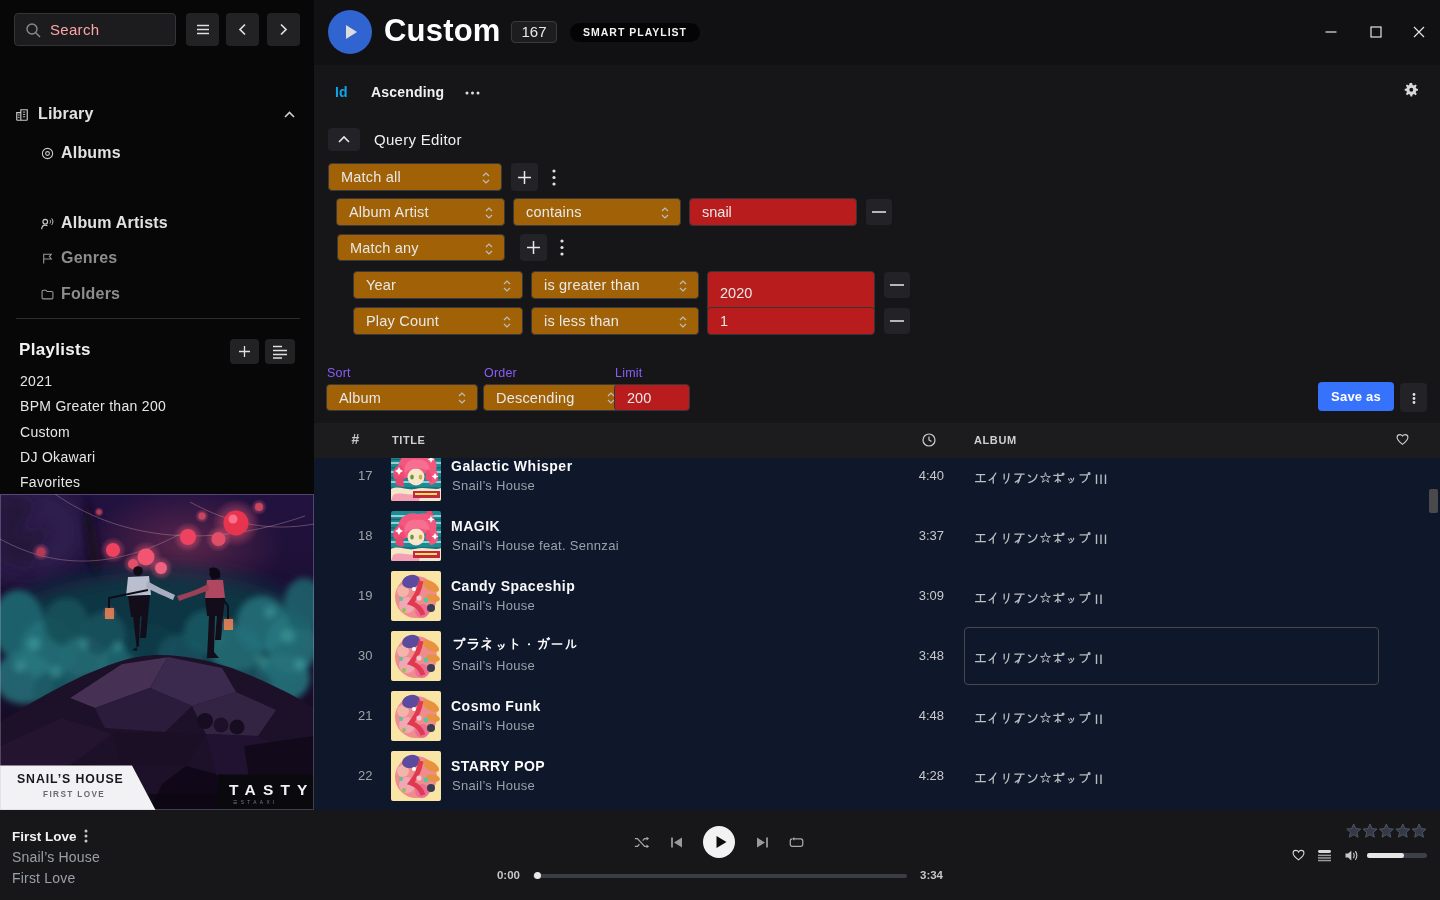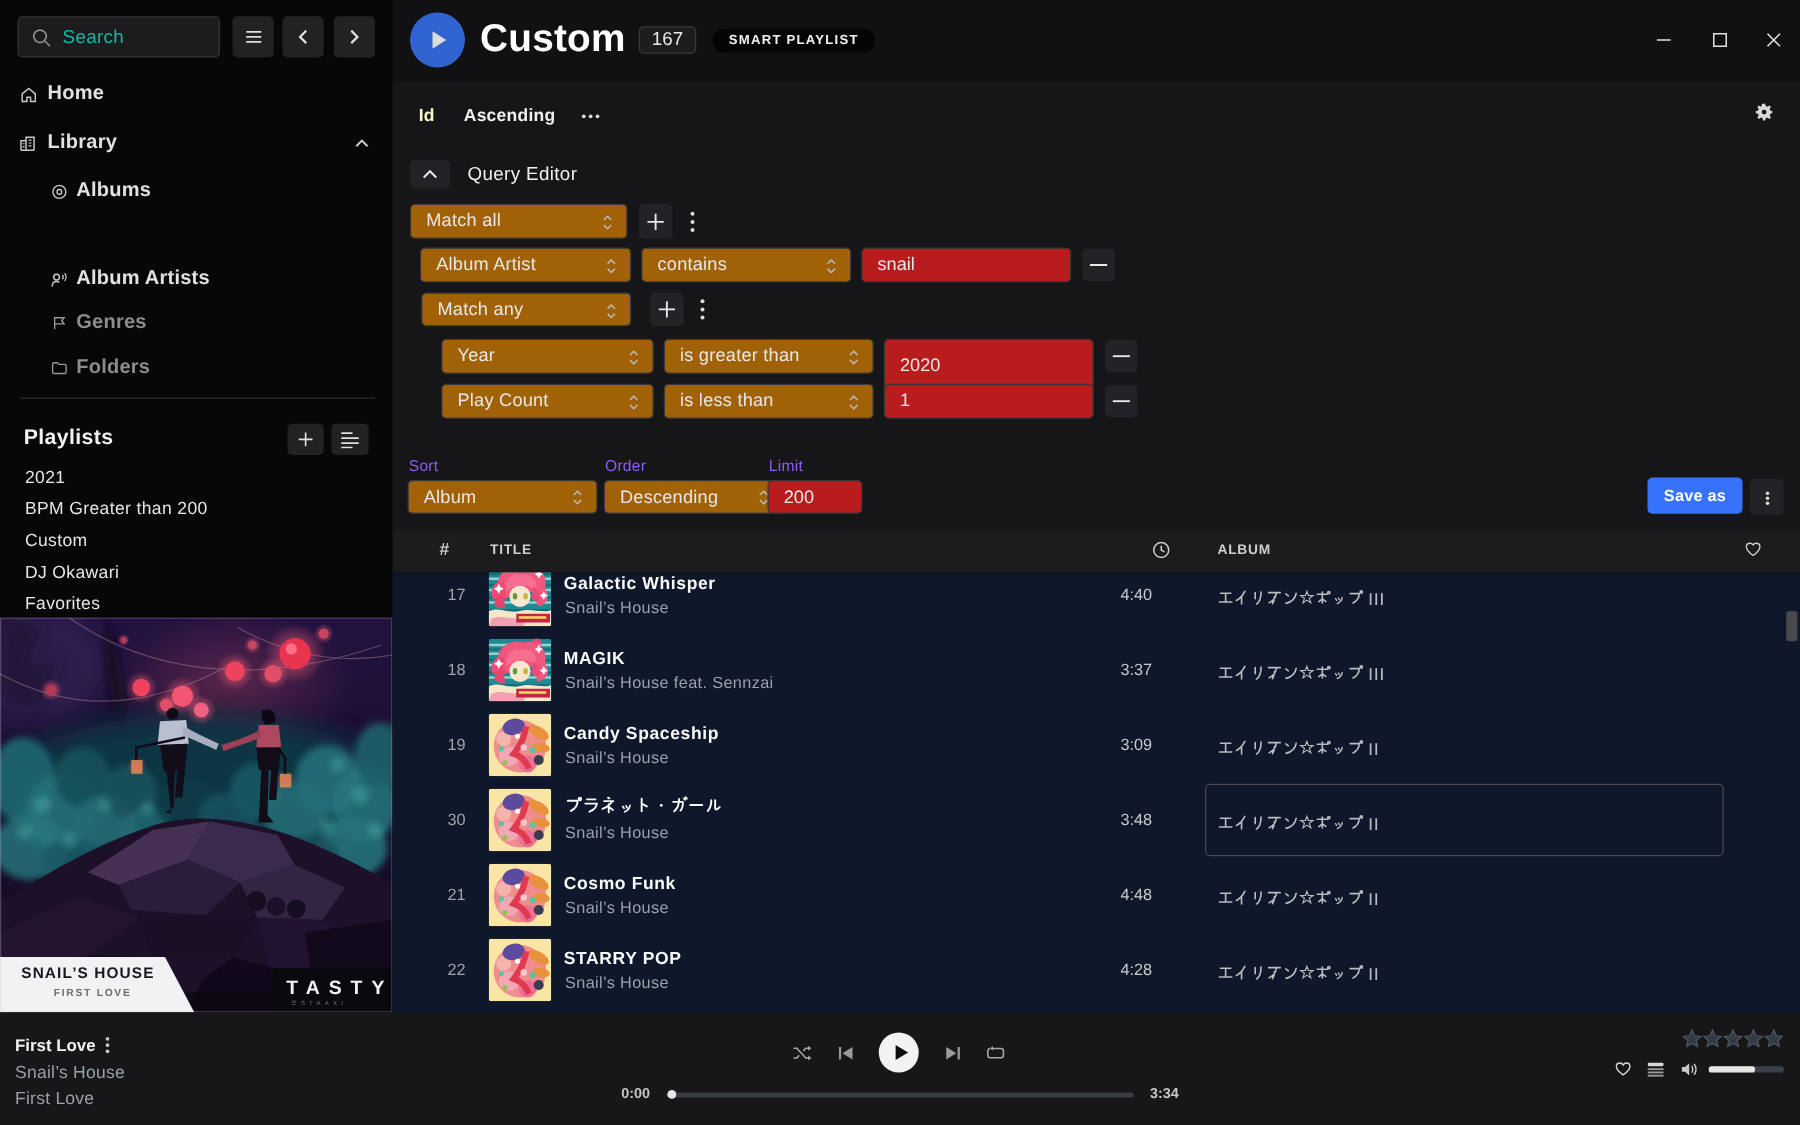--- a/index.html
+++ b/index.html
@@ -3,21 +3,21 @@
 <meta charset="utf-8">
 <style>
 * { margin:0; padding:0; box-sizing:border-box; }
 html,body { width:1440px; height:900px; overflow:hidden; background:#050506; }
 body { font-family:"Liberation Sans", sans-serif; position:relative; }
 .abs { position:absolute; }
 
 #sidebar { position:absolute; left:0; top:0; width:314px; height:810px; background:#070708; }
 .sbtn { position:absolute; top:13px; width:33px; height:33px; background:#222225; border-radius:4px; }
 #search { position:absolute; left:14px; top:13px; width:162px; height:33px; background:#1c1c1f; border:1px solid #343438; border-radius:4px; }
-#search span { position:absolute; left:35px; top:7px; font-size:15px; color:#14b8a6; letter-spacing:.3px;text-align:center; }
+#search span { position:absolute; left:35px; top:7px; font-size:15px; color:#fca5a5; letter-spacing:.3px;text-align:center; }
 .navrow { position:absolute; left:0; width:314px; height:24px; }
 .navrow .txt { position:absolute; left:38px; top:-3px; font-size:16px; font-weight:700; color:#e2e2e2; letter-spacing:.2px; }
 .navrow.sub .txt { left:61px; }
 .navrow.dim .txt { color:#8d8d90; }
 .plrow { position:absolute; left:20px; font-size:14px; color:#e6e6e8; letter-spacing:.3px; }
 
 #topstrip { position:absolute; left:314px; top:0; width:1126px; height:65px; background:#111113; }
 #content { position:absolute; left:314px; top:65px; width:1126px; height:358px; background:#161619; }
 #thead { position:absolute; left:314px; top:423px; width:1126px; height:35px; background:#1c1c1e; }
 #rows { position:absolute; left:314px; top:458px; width:1126px; height:352px; background:#0f172a; overflow:hidden; }
@@ -27,21 +27,21 @@
 .inp { position:absolute; background:#b91c1c; border:1px solid #353539; border-radius:4px; color:#e8e8e8; font-size:14.5px; }
 .inp .lbl { position:absolute; left:12px; top:50%; transform:translateY(-50%); }
 .qbtn { position:absolute; background:#232327; border-radius:4px; }
 .flabel { position:absolute; font-size:12.5px; color:#8b5cf6; letter-spacing:.2px; }
 
 .trow { position:absolute; left:0; width:1126px; height:60px; }
 .tnum { position:absolute; left:0; top:22px; width:58.5px; text-align:right; font-size:13px; color:#a0a3a8; }
 .thumb { position:absolute; left:77px; top:5px; width:50px; height:50px; border-radius:2px; overflow:hidden; }
 .ttitle { position:absolute; left:137px; top:12px; font-size:14px; font-weight:700; color:#fafafa; letter-spacing:.5px; white-space:nowrap; }
 .tartist { position:absolute; left:138px; top:32px; font-size:13px; color:#99a1ab; letter-spacing:.3px; white-space:nowrap; }
-.ttime { position:absolute; left:560px; top:22px; width:70px; text-align:center; font-size:13px; color:#c9c9cb; }
+.ttime { position:absolute; left:560px; top:22px; width:70px; text-align:right; font-size:13px; color:#c9c9cb; }
 .talbum { position:absolute; left:660px; top:23px; }
 </style>
 </head>
 <body>
 <div id="sidebar">
   <div id="search">
     <svg class="abs" style="left:10px;top:8px" width="17" height="17" viewBox="0 0 17 17" fill="none" stroke="#8a8a8e" stroke-width="1.4">
         <circle cx="7" cy="7" r="5"></circle>
         <path d="M10.8 10.8 L15 15"></path>
       </svg>
@@ -56,26 +56,20 @@
     <svg class="abs" style="left:9px;top:8px" width="15" height="17" viewBox="0 0 15 17" fill="none" stroke="#e0e0e0" stroke-width="1.7">
         <path d="M10 3.5 L5 8.5 L10 13.5"></path>
       </svg>
   </div>
   <div class="sbtn" style="left:267px">
     <svg class="abs" style="left:9px;top:8px" width="15" height="17" viewBox="0 0 15 17" fill="none" stroke="#e0e0e0" stroke-width="1.7">
         <path d="M5 3.5 L10 8.5 L5 13.5"></path>
       </svg>
   </div>
 
-  <div class="navrow" style="top:69px">
-    <svg class="abs" style="left:16px;top:0px" width="14" height="14" viewBox="0 0 24 24" fill="none" stroke="#c9c9c9" stroke-width="2">
-        <path d="M3 10.5 L12 3 L21 10.5 V21 H14.5 V15 H9.5 V21 H3 Z"></path>
-      </svg>
-    <div class="txt">Home</div>
-  </div>
   <div class="navrow" style="top:108px">
     <svg class="abs" style="left:15px;top:0px" width="14" height="14" viewBox="0 0 24 24" fill="none" stroke="#c9c9c9" stroke-width="2">
         <path d="M3 21 V8 H10 V21 M3 21 H21 M10 21 V3 H21 V21"></path>
         <path d="M13.5 7 H17.5 M13.5 11 H17.5 M13.5 15 H17.5" stroke-width="1.6"></path>
         <path d="M5 12 H8 M5 16 H8" stroke-width="1.6"></path>
       </svg>
     <div class="txt">Library</div>
     <svg class="abs" style="left:284px;top:3px" width="11" height="8" viewBox="0 0 11 8" fill="none" stroke="#cfcfcf" stroke-width="1.6">
         <path d="M1 6 L5.5 1.5 L10 6"></path>
       </svg>
@@ -276,21 +270,21 @@
     </svg>
   <svg class="abs" style="left:1056px;top:26px" width="12" height="12" viewBox="0 0 12 12" fill="none" stroke="#e4e4e4" stroke-width="1.2">
       <rect x="1" y="1" width="10" height="10"></rect>
     </svg>
   <svg class="abs" style="left:1099px;top:26px" width="12" height="12" viewBox="0 0 12 12" stroke="#e4e4e4" stroke-width="1.2">
       <path d="M1 1 L11 11 M11 1 L1 11"></path>
     </svg>
 </div>
 <div id="content">
 
-  <div class="abs" style="left:21px;top:19px;font-size:14px;font-weight:700;color:#fef9c3;letter-spacing:.2px">Id</div>
+  <div class="abs" style="left:21px;top:19px;font-size:14px;font-weight:700;color:#0ea5e9;letter-spacing:.2px">Id</div>
   <div class="abs" style="left:57px;top:19px;font-size:14px;font-weight:700;color:#f0f0f0;letter-spacing:.2px">Ascending</div>
   <svg class="abs" style="left:151px;top:26px" width="15" height="4" viewBox="0 0 15 4">
       <circle cx="2" cy="2" r="1.5" fill="#e0e0e0"></circle>
       <circle cx="7.5" cy="2" r="1.5" fill="#e0e0e0"></circle>
       <circle cx="13" cy="2" r="1.5" fill="#e0e0e0"></circle>
     </svg>
   <svg class="abs" style="left:1089px;top:17px" width="15" height="15" viewBox="0 0 24 24" fill="#d8d8d8">
       <path d="M12 1.5 L14.6 1.5 L15.3 4.6 L17.4 5.5 L20.1 3.8 L22 5.7 L20.3 8.4 L21.2 10.5 L24 11 L24 13.6 L21.2 14.3 L20.3 16.4 L22 19.1 L20.1 21 L17.4 19.3 L15.3 20.2 L14.6 23 L12 23 L11.3 20.2 L9.2 19.3 L6.5 21 L4.6 19.1 L6.3 16.4 L5.4 14.3 L2.6 13.6 L2.6 11 L5.4 10.5 L6.3 8.4 L4.6 5.7 L6.5 3.8 L9.2 5.5 L9.9 4.6 L10.6 1.5 Z M13.3 9.2 A3.1 3.1 0 1 0 13.3 15.4 A3.1 3.1 0 1 0 13.3 9.2 Z" fill-rule="evenodd"></path>
     </svg>
 

